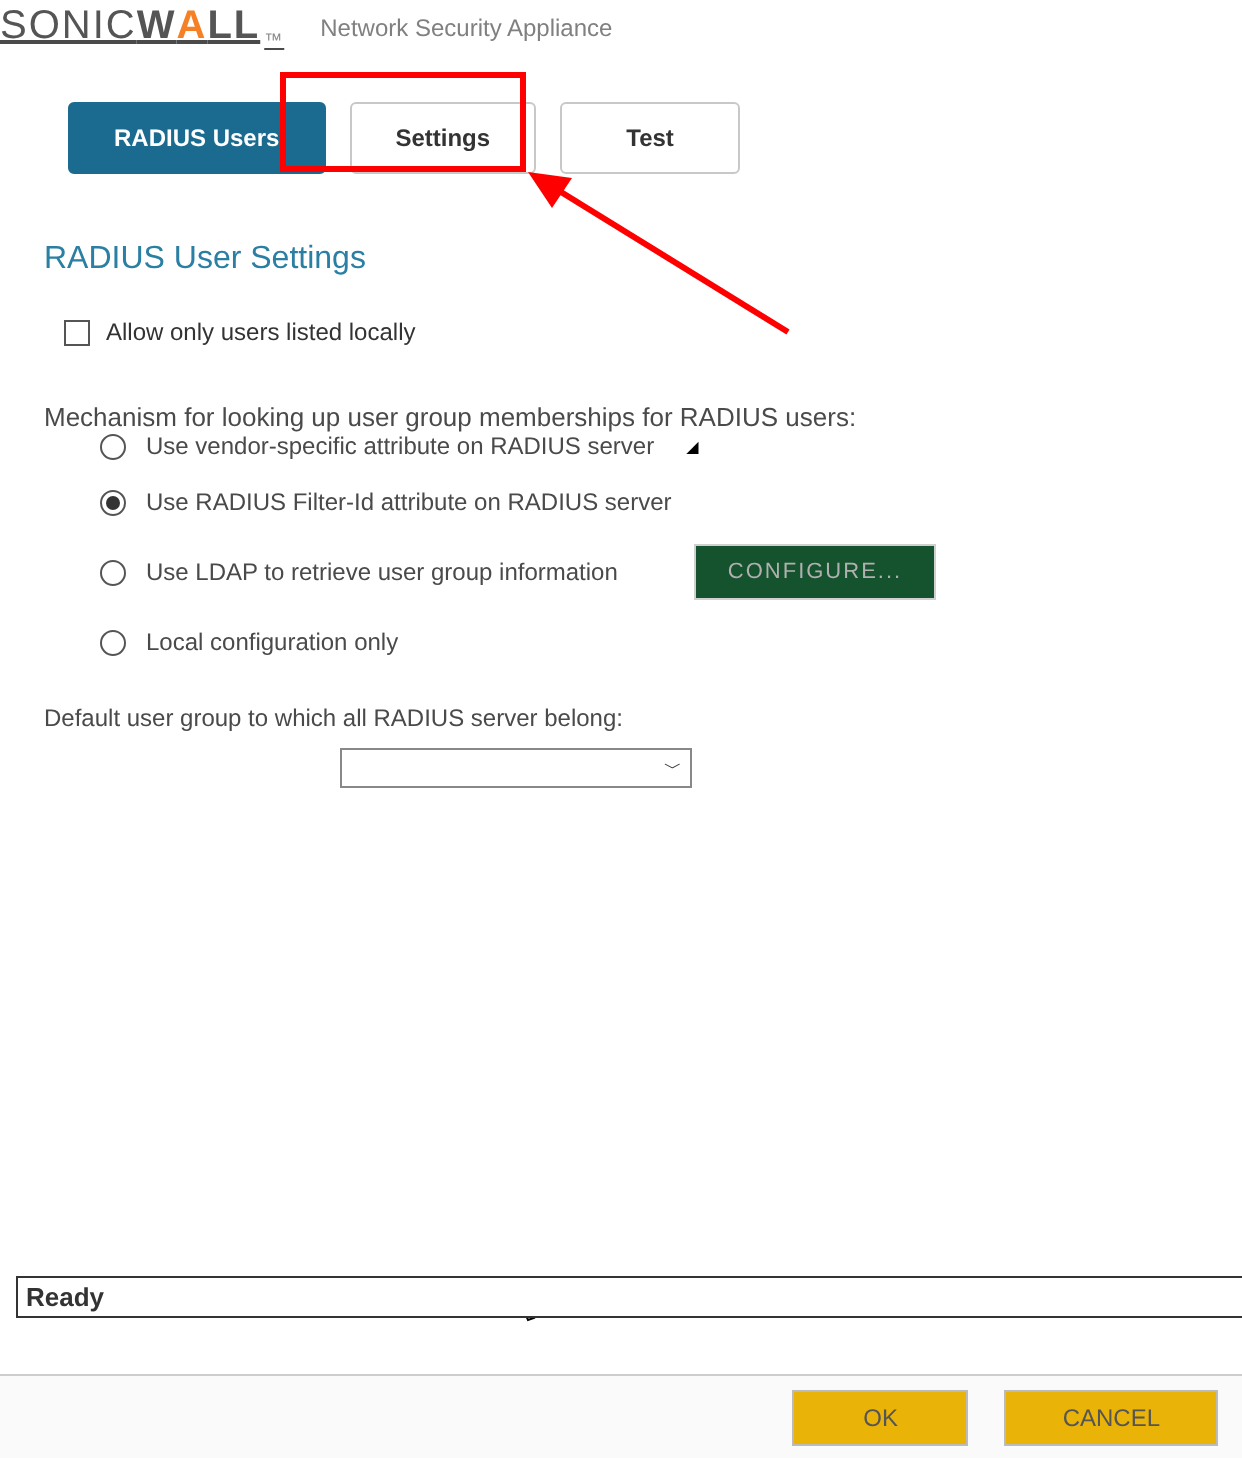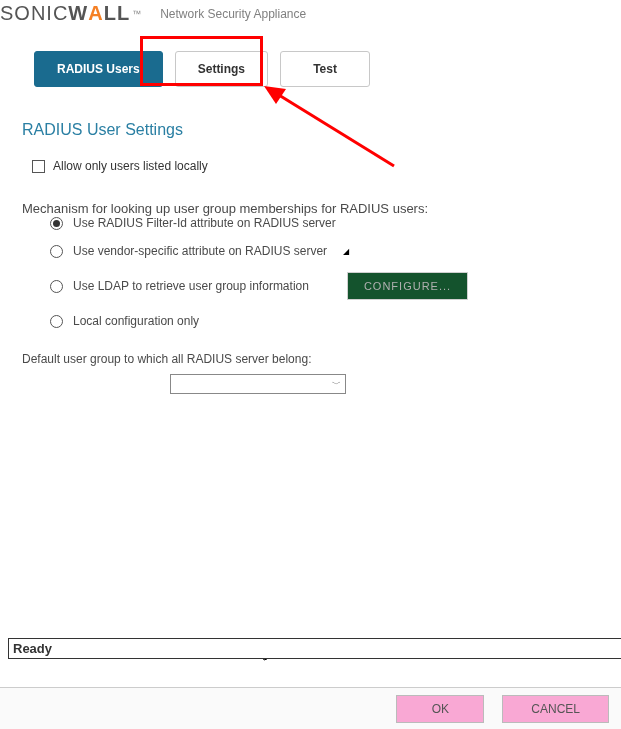--- a/index.html
+++ b/index.html
@@ -17,21 +17,22 @@
       align-items: center;
       padding: 2px 0 8px 0;
       position: relative;
     }
     .logo {
       font-size: 20px;
       font-weight: 400;
       letter-spacing: 1px;
       color: #4a4a4a;
       display: flex;
-      align-items: center;
+      align-items: flex-end;
+      text-decoration: underline;
     }
     .logo-sonic { color: #555; font-weight: 300; }
     .logo-wall { color: #555; font-weight: 600; }
     .logo-a { color: #f58025; display: inline-block; }
     .logo-tm { font-size: 9px; color: #888; margin-left: 2px; vertical-align: top;}
     .subtitle {
       font-size: 12px;
       color: #808080;
       margin-left: 18px;
     }
@@ -156,21 +157,21 @@
       height: 42px;
       border-top: 1px solid #ccc;
       display: flex;
       justify-content: flex-end;
       align-items: center;
       padding-right: 12px;
       gap: 18px;
       background: #fafafa;
     }
     .btn {
-      background: #f9a8d4;
+      background: #eab308;
       border: 1px solid #bbb;
       padding: 6px 28px;
       font-size: 12px;
       color: #555;
       cursor: pointer;
       min-width: 88px;
       text-align: center;
     }
     .cursor {
       position: absolute;
@@ -211,29 +212,29 @@
 
   <div class="checkbox-row">
     <span class="checkbox"></span>
     <span>Allow only users listed locally</span>
   </div>
 
   <div class="mech-label">Mechanism for looking up user group memberships for RADIUS users:</div>
 
   <div class="radio-group">
     <div class="radio-row">
-      <span class="radio selected"></span>
-      <span>Use RADIUS Filter-Id attribute on RADIUS server</span>
-    </div>
-    <div class="radio-row">
       <span class="radio"></span>
       <span>Use vendor-specific attribute on RADIUS server</span>
       <span style="font-size:8px;color:#000;margin-left:6px;">◢</span>
     </div>
     <div class="radio-row">
+      <span class="radio selected"></span>
+      <span>Use RADIUS Filter-Id attribute on RADIUS server</span>
+    </div>
+    <div class="radio-row">
       <span class="radio"></span>
       <span>Use LDAP to retrieve user group information</span>
       <button class="configure-btn">CONFIGURE...</button>
     </div>
     <div class="radio-row">
       <span class="radio"></span>
       <span>Local configuration only</span>
     </div>
   </div>
 

